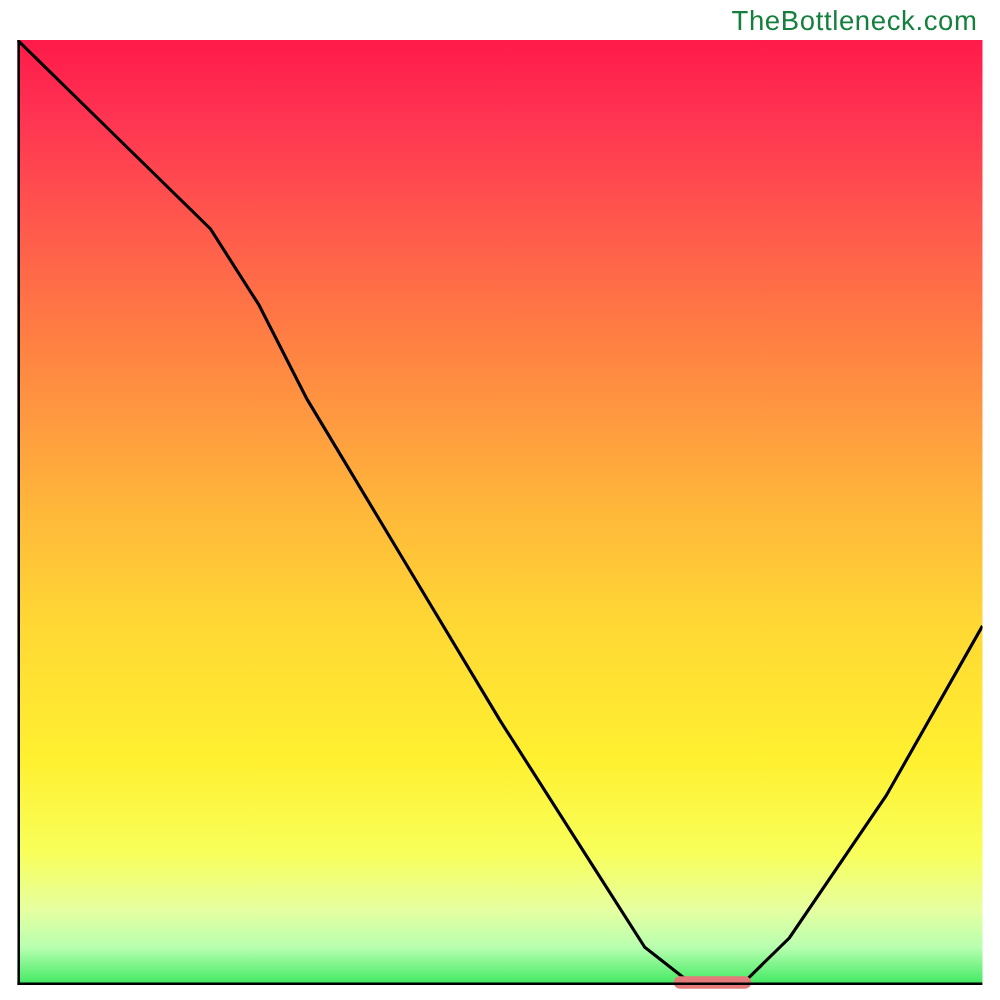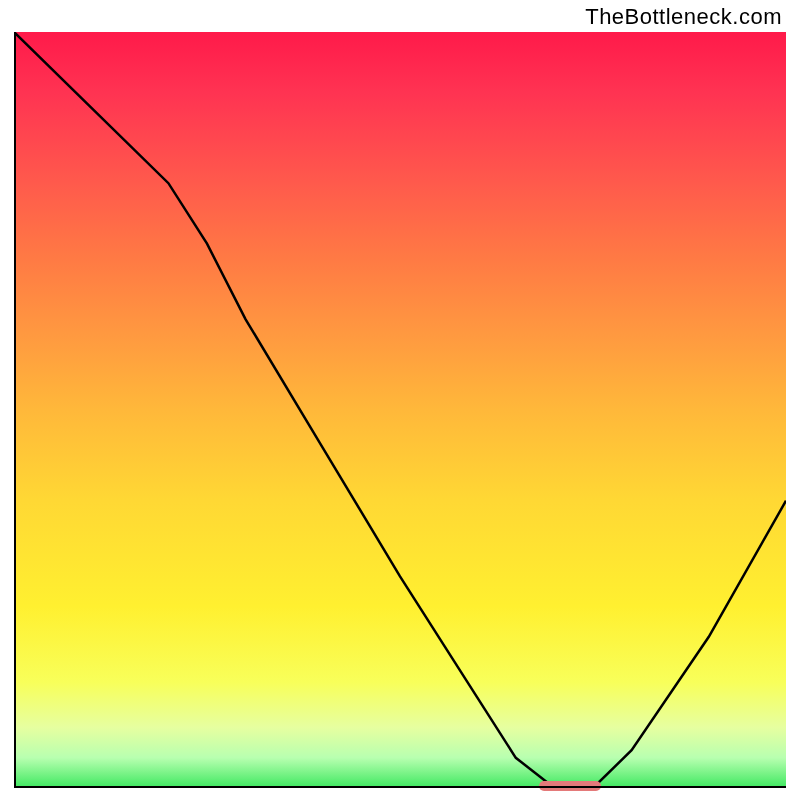--- a/index.html
+++ b/index.html
@@ -7,21 +7,21 @@
     width: 800px;
     height: 800px;
     background: #ffffff;
     font-family: Arial, sans-serif;
     position: relative;
   }
   .watermark {
     position: absolute;
     top: 4px;
     right: 18px;
-    color: #000000;
+    color: #15803d;
     font-size: 22px;
     font-weight: 500;
     letter-spacing: 0.5px;
   }
   .plot-container {
     position: absolute;
     top: 32px;
     left: 14px;
     width: 772px;
     height: 756px;

